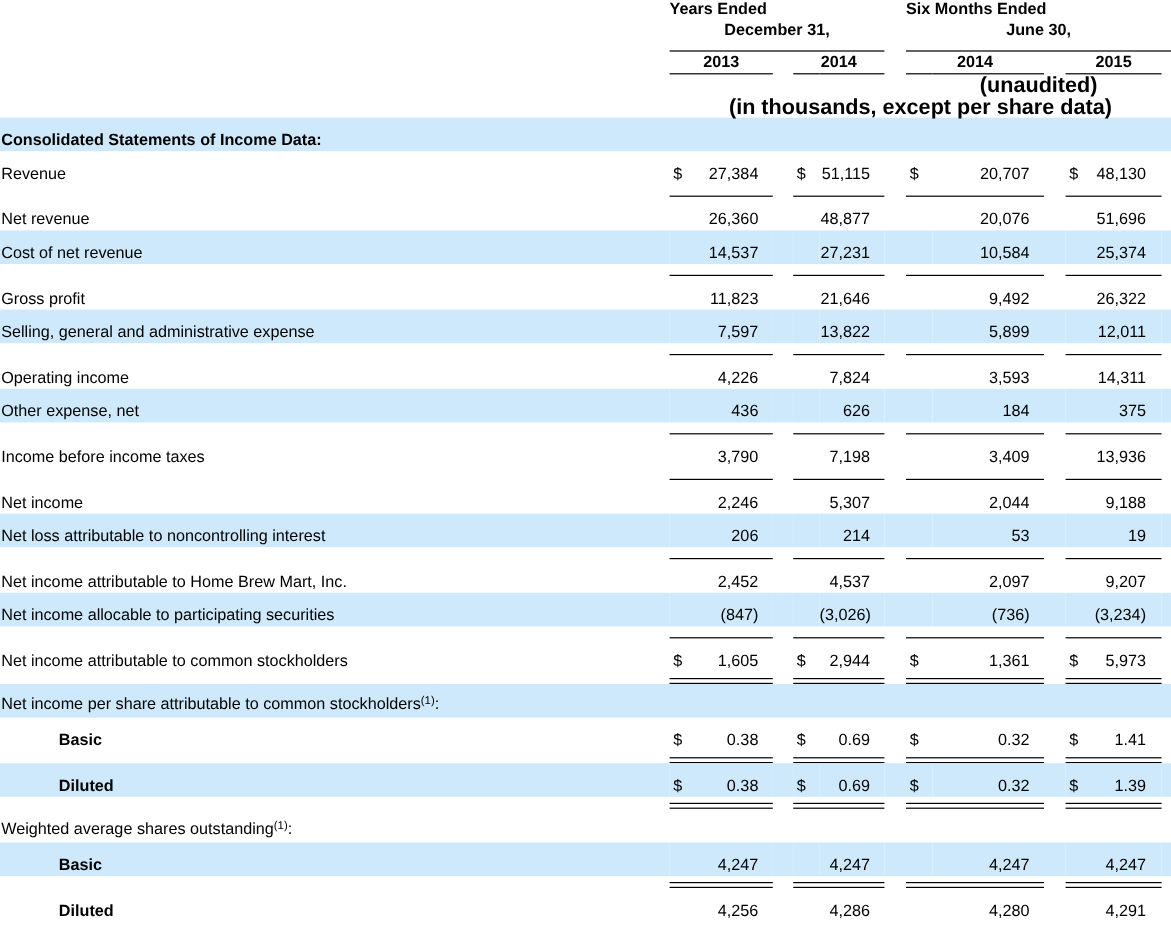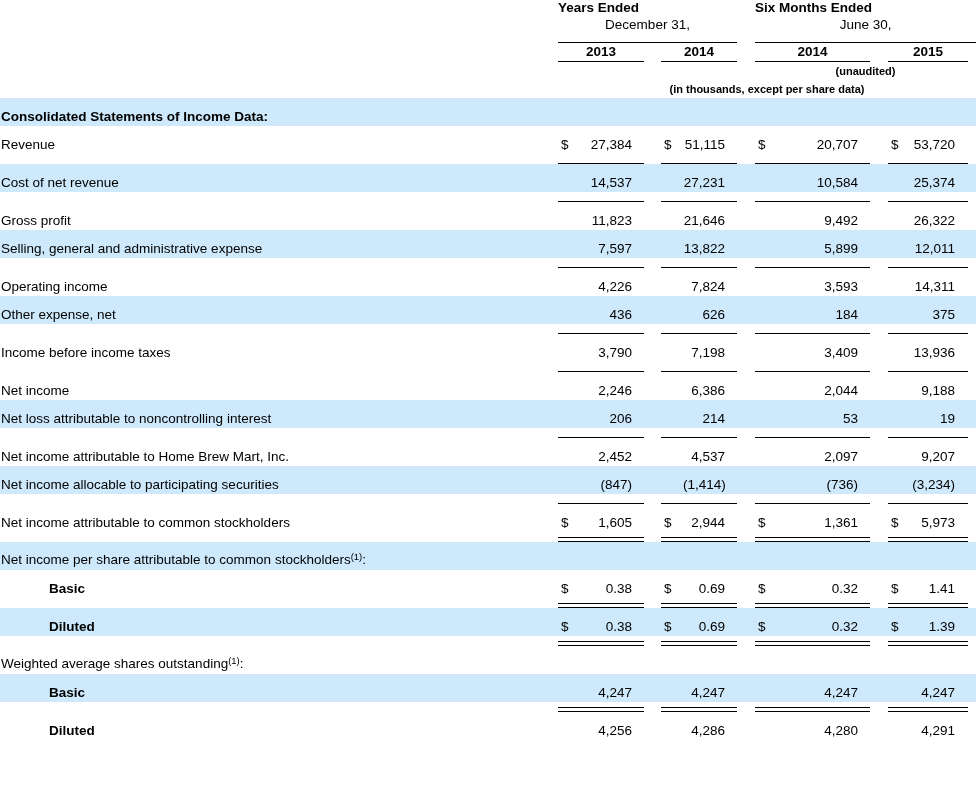--- a/index.html
+++ b/index.html
@@ -74,40 +74,40 @@
 
   
   .hdr-title {
     font-weight: bold;
     font-size: 13.5px;
     line-height: 16px;
     height: 16px;
   }
   .hdr-sub {
     text-align: center;
-    font-weight: normal;
+    font-weight: bold;
     font-size: 13.5px;
     line-height: 17px;
     height: 17px;
   }
   .hdr-year {
     text-align: center;
     font-weight: bold;
     font-size: 13.5px;
     line-height: 18px;
     height: 18px;
   }
   .underline-year {
     border-bottom: 1.7px solid #000;
     margin-top: 23px;
   }
   .hdr-note {
     text-align: center;
     font-weight: bold;
-    font-size: 11px;
+    font-size: 18px;
     line-height: 18px;
     height: 18px;
   }
   .supwrap { font-size: 9.5px; position: relative; top: -4px; }
 </style>
 </head>
 <body>
 
 <table class="fin">
   <colgroup>
@@ -187,45 +187,60 @@
     <td class="cur">$</td>
     <td class="num">27,384</td>
     <td></td>
     <td class="cur">$</td>
     <td class="num">51,115</td>
     <td></td>
     <td class="cur">$</td>
     <td class="num">20,707</td>
     <td></td>
     <td class="cur">$</td>
-    <td class="num r4">53,720</td>
-    <td></td>
-  </tr>
-
-
-  <tr class="rulerow">
-    <td class="blank"></td>
-    <td class="rule" colspan="2">
-          <div></div>
-        </td>
-    <td class="blank"></td>
-    <td class="rule" colspan="2">
-          <div></div>
-        </td>
-    <td class="blank"></td>
-    <td class="rule" colspan="2">
-          <div></div>
-        </td>
-    <td class="blank"></td>
-    <td class="rule" colspan="2">
-          <div></div>
-        </td>
-    <td class="blank"></td>
-  </tr>
-
+    <td class="num r4">48,130</td>
+    <td></td>
+  </tr>
+
+
+  <tr class="rulerow">
+    <td class="blank"></td>
+    <td class="rule" colspan="2">
+          <div></div>
+        </td>
+    <td class="blank"></td>
+    <td class="rule" colspan="2">
+          <div></div>
+        </td>
+    <td class="blank"></td>
+    <td class="rule" colspan="2">
+          <div></div>
+        </td>
+    <td class="blank"></td>
+    <td class="rule" colspan="2">
+          <div></div>
+        </td>
+    <td class="blank"></td>
+  </tr>
+
+  <tr class="r">
+    <td class="lbl">Net revenue</td>
+    <td class="cur"></td>
+    <td class="num">26,360</td>
+    <td></td>
+    <td class="cur"></td>
+    <td class="num">48,877</td>
+    <td></td>
+    <td class="cur"></td>
+    <td class="num">20,076</td>
+    <td></td>
+    <td class="cur"></td>
+    <td class="num r4">51,696</td>
+    <td></td>
+  </tr>
 
   <tr class="r shade">
     <td class="lbl">Cost of net revenue</td>
     <td class="cur"></td>
     <td class="num">14,537</td>
     <td></td>
     <td class="cur"></td>
     <td class="num">27,231</td>
     <td></td>
     <td class="cur"></td>
@@ -396,21 +411,21 @@
         </td>
     <td class="blank"></td>
   </tr>
 
   <tr class="r">
     <td class="lbl">Net income</td>
     <td class="cur"></td>
     <td class="num">2,246</td>
     <td></td>
     <td class="cur"></td>
-    <td class="num">6,386</td>
+    <td class="num">5,307</td>
     <td></td>
     <td class="cur"></td>
     <td class="num">2,044</td>
     <td></td>
     <td class="cur"></td>
     <td class="num r4">9,188</td>
     <td></td>
   </tr>
 
   <tr class="r shade">
@@ -464,21 +479,21 @@
     <td class="num r4">9,207</td>
     <td></td>
   </tr>
 
   <tr class="r shade">
     <td class="lbl">Net income allocable to participating securities</td>
     <td class="cur"></td>
     <td class="num">(847)</td>
     <td></td>
     <td class="cur"></td>
-    <td class="num">(1,414)</td>
+    <td class="num">(3,026)</td>
     <td></td>
     <td class="cur"></td>
     <td class="num">(736)</td>
     <td></td>
     <td class="cur"></td>
     <td class="num r4">(3,234)</td>
     <td></td>
   </tr>
 
   <tr class="rulerow">

